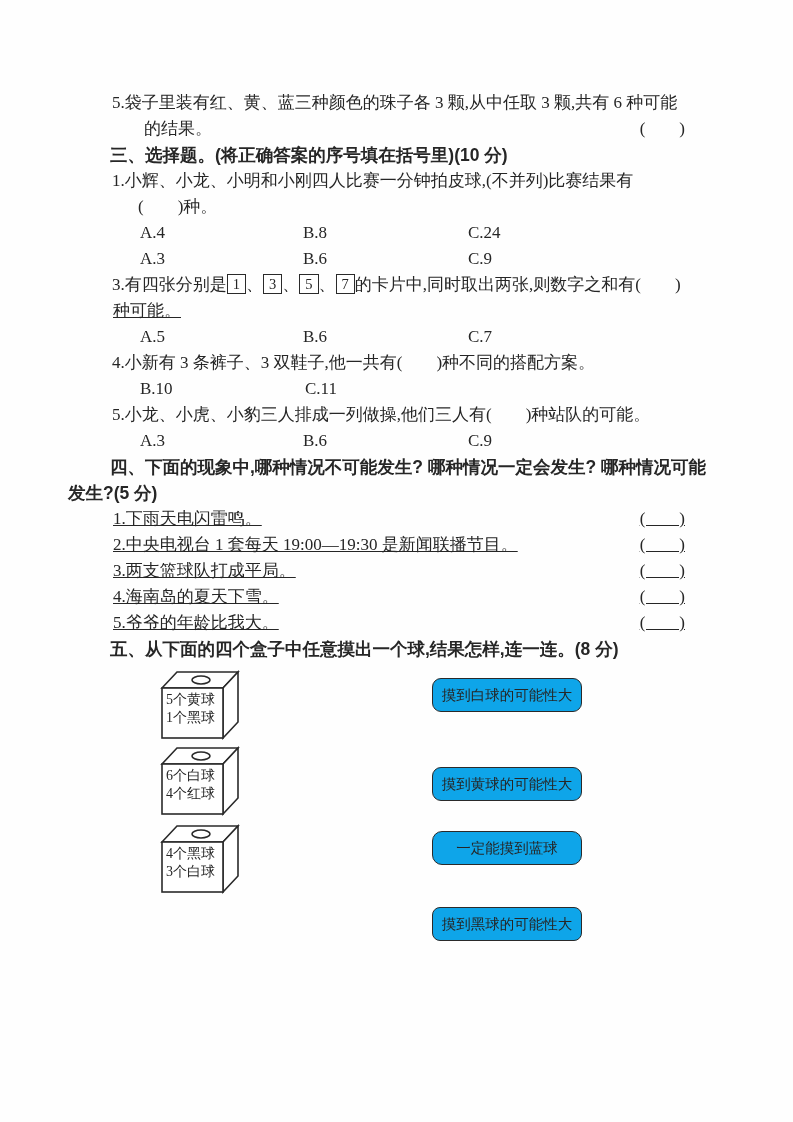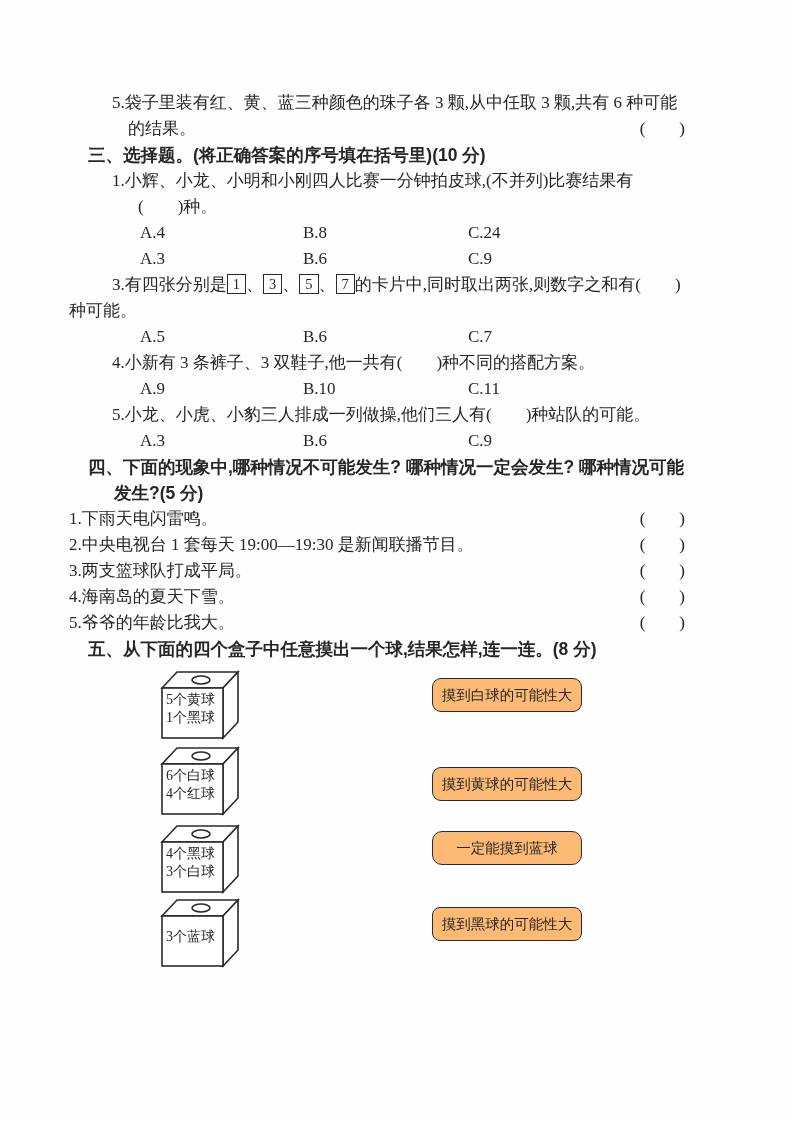--- a/index.html
+++ b/index.html
@@ -11,26 +11,26 @@
     font-family:"Liberation Serif", serif;
     font-size:17px;
     overflow:hidden;
   }
   .content{position:absolute;top:90px;left:0;right:0;}
   .line{line-height:26px;white-space:nowrap;}
   .heading{
     font-family:"Liberation Sans", sans-serif;
     font-weight:700;
     font-size:17.5px;
-    padding-left:88px;
+    padding-left:110px;
   }
   .item{padding-left:112px;}
-  .cont-128{padding-left:128px;}
+  .cont-128{padding-left:128px;margin-left:16px;}
   .cont-138{padding-left:138px;}
-  .cont-113{padding-left:69px;}
+  .cont-113{padding-left:113px;text-decoration:underline;}
   .bracket-row{display:flex;justify-content:space-between;padding-right:108px;}
   .opts{display:flex;padding-left:140px;line-height:26px;}
   .opt-a{width:163px;}
   .opt-b{width:165px;}
   .card{
     display:inline-block;
     border:1.3px solid #2a2a2a;
     padding:0 5px;
     font-size:14.5px;
     line-height:18px;
@@ -45,21 +45,21 @@
   .ballbox svg{position:absolute;left:0;top:0;}
   .box-text{
     position:absolute;left:6px;top:21px;width:56px;
     font-size:14px;line-height:17.5px;white-space:nowrap;
   }
   .box-text.single{top:30px;}
   .result-label{
     position:absolute;left:432px;width:148px;height:32px;
     border:1.6px solid #2a2a2a;border-radius:9px;
     display:flex;align-items:center;justify-content:center;
-    font-size:14.5px;background:#fdba74;white-space:nowrap;
+    font-size:14.5px;background:#0ea5e9;white-space:nowrap;
   }
 </style>
 </head>
 <body>
 
 <div class="page">
   <div class="content">
 
     <div class="line item">
       <span>5.袋子里装有红、黄、蓝三种颜色的珠子各 3 颗,从中任取 3 颗,共有 6 种可能</span>
@@ -90,34 +90,33 @@
     </div>
     <div class="line cont-113">种可能。</div>
     <div class="opts">
       <span class="opt-a">A.5</span>
       <span class="opt-b">B.6</span>
       <span class="opt-c">C.7</span>
     </div>
 
     <div class="line item">4.小新有 3 条裤子、3 双鞋子,他一共有(　　)种不同的搭配方案。</div>
     <div class="opts">
-      <span class="opt-a">A.9</span>
       <span class="opt-b">B.10</span>
       <span class="opt-c">C.11</span>
     </div>
 
     <div class="line item">5.小龙、小虎、小豹三人排成一列做操,他们三人有(　　)种站队的可能。</div>
     <div class="opts">
       <span class="opt-a">A.3</span>
       <span class="opt-b">B.6</span>
       <span class="opt-c">C.9</span>
     </div>
 
     <div class="line heading">四、下面的现象中,哪种情况不可能发生? 哪种情况一定会发生? 哪种情况可能</div>
-    <div class="line heading" style="padding-left:114px;">发生?(5 分)</div>
+    <div class="line heading" style="padding-left:68px;">发生?(5 分)</div>
 
     <div class="line cont-113 bracket-row">
       <span>1.下雨天电闪雷鸣。</span>
       <span class="blank">(　　)</span>
     </div>
     <div class="line cont-113 bracket-row">
       <span>2.中央电视台 1 套每天 19:00—19:30 是新闻联播节目。</span>
       <span class="blank">(　　)</span>
     </div>
     <div class="line cont-113 bracket-row">
@@ -172,28 +171,17 @@
           <rect x="2" y="18" width="61" height="50" fill="#fff" stroke="#2a2a2a" stroke-width="1.6"></rect>
           <ellipse cx="41" cy="10" rx="9" ry="4" fill="#fff" stroke="#2a2a2a" stroke-width="1.6"></ellipse>
         </svg>
         <div class="box-text">
           <div>4个黑球</div>
           <div>3个白球</div>
         </div>
       </div>
       <div class="result-label" style="top:167px;border-radius:10px;">一定能摸到蓝球</div>
 
-      <div class="ballbox" style="top:234px;">
-        <svg width="80" height="70" viewBox="0 0 80 70">
-          <polygon points="2,18 17,2 78,2 63,18" fill="#fff" stroke="#2a2a2a" stroke-width="1.6"></polygon>
-          <polygon points="63,18 78,2 78,52 63,68" fill="#fff" stroke="#2a2a2a" stroke-width="1.6"></polygon>
-          <rect x="2" y="18" width="61" height="50" fill="#fff" stroke="#2a2a2a" stroke-width="1.6"></rect>
-          <ellipse cx="41" cy="10" rx="9" ry="4" fill="#fff" stroke="#2a2a2a" stroke-width="1.6"></ellipse>
-        </svg>
-        <div class="box-text single">
-          <div>3个蓝球</div>
-        </div>
-      </div>
       <div class="result-label" style="top:243px;border-radius:8px;">摸到黑球的可能性大</div>
 
     </div>
   </div>
 </div>
 
 </body></html>

